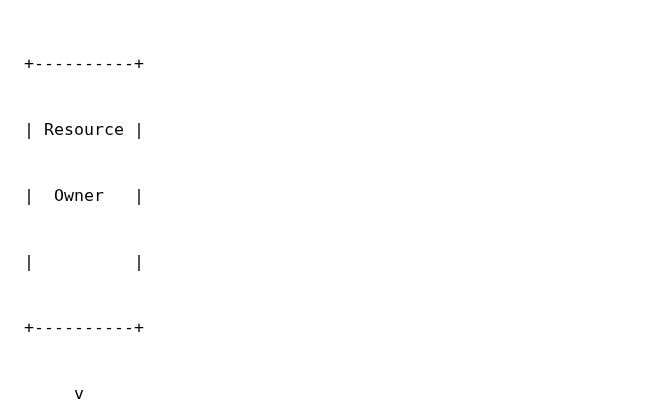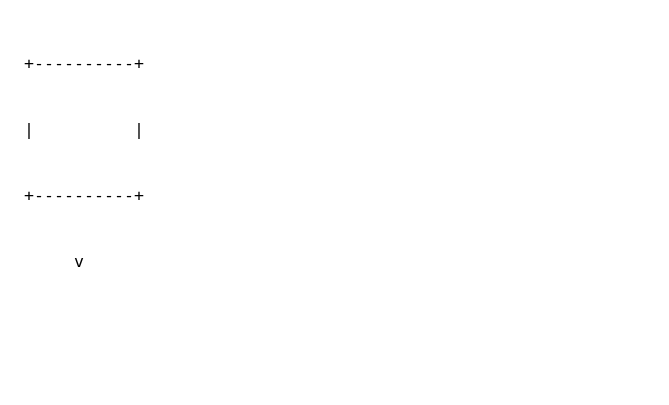--- a/index.html
+++ b/index.html
@@ -24,20 +24,22 @@
   .ascii-line {
     height: 22px;
     white-space: pre;
   }
 </style>
 </head>
 <body>
 
 <div class="ascii-diagram">
   <div class="ascii-line">+----------+</div>
+  <div class="ascii-line">| Resource |</div>
+  <div class="ascii-line">|  Owner   |</div>
   <div class="ascii-line">|          |</div>
   <div class="ascii-line">+----------+</div>
   <div class="ascii-line">     v</div>
   
   
   
   
   
   
   

